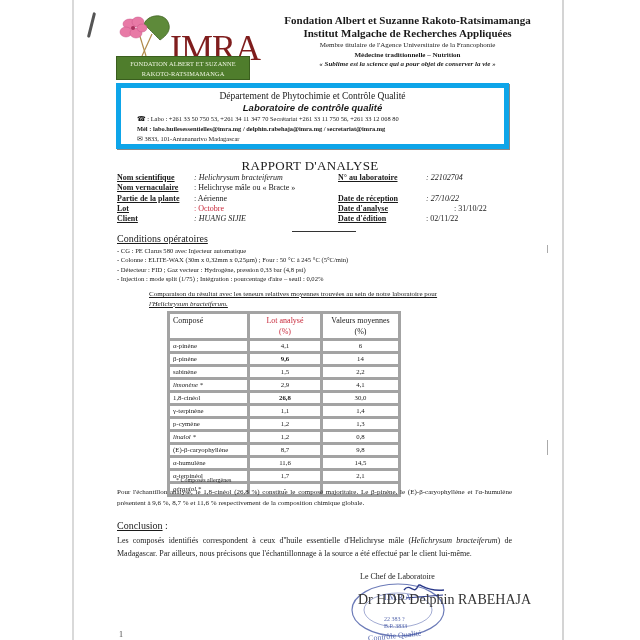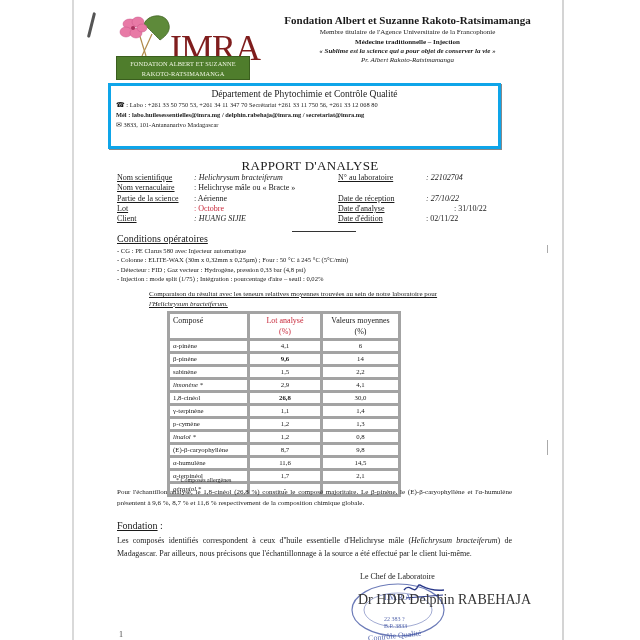--- a/index.html
+++ b/index.html
@@ -20,30 +20,30 @@
 
   
   .org { position: absolute; left: 255px; top: 14px; width: 305px; text-align: center; }
   .org-1 { font-size: 11px; font-weight: bold; line-height: 13px; }
   .org-2 { font-size: 11px; font-weight: bold; line-height: 13px; }
   .org-3 { font-size: 7px; line-height: 10px; }
   .org-4 { font-size: 7px; font-weight: bold; line-height: 10px; }
   .org-5 { font-size: 7px; font-style: italic; font-weight: bold; line-height: 9px; }
   .org-6 { font-size: 7px; font-style: italic; line-height: 9px; }
 
-  .dept-box { position: absolute; left: 108px; top: 83px; width: 393px; height: 66px; border: 3px solid #0ea5e9; box-shadow: 1px 1px 0 #888; padding: 2px 5px; }
+  .dept-box { position: absolute; left: 116px; top: 83px; width: 393px; height: 66px; border: 5px solid #0ea5e9; box-shadow: 1px 1px 0 #888; padding: 2px 16px; }
   .dept-title { text-align: center; font-size: 9.5px; line-height: 12px; }
   .lab-title { text-align: center; font-family: "Liberation Sans", sans-serif; font-style: italic; font-weight: bold; font-size: 9.5px; line-height: 12px; }
   .contact { font-size: 6.4px; line-height: 10px; white-space: nowrap; }
   .contact b { font-weight: bold; }
 
   
   .report-title { position: absolute; left: 110px; top: 158px; width: 400px; text-align: center; font-size: 13px; line-height: 15px; letter-spacing: 0.3px; }
   .meta { position: absolute; font-size: 8px; line-height: 10px; }
-  .meta .lbl { position: absolute; text-decoration: underline; white-space: nowrap; }
+  .meta .lbl { position: absolute; text-decoration: underline; white-space: nowrap; font-weight: bold; }
   .meta .val { position: absolute; white-space: nowrap; }
   .italic { font-style: italic; }
   .red { color: #c8283a; }
   .sep { position: absolute; left: 292px; top: 231px; width: 64px; height: 1px; background: #333; }
 
   .cond-title { position: absolute; left: 117px; top: 233px; font-size: 10px; text-decoration: underline; line-height: 12px; }
   .cond-list { position: absolute; left: 117px; top: 246px; font-size: 6.6px; line-height: 9.4px; white-space: nowrap; }
 
   .compare { position: absolute; left: 117px; top: 289px; width: 392px; font-size: 7px; line-height: 10px; text-align: justify; margin-left: 32px; }
   .compare .u { text-decoration: underline; }
@@ -97,28 +97,29 @@
   </svg>
   <div class="logo-imra">IMRA</div>
   <div class="logo-banner">
     <div>FONDATION ALBERT ET SUZANNE</div>
     <div>RAKOTO-RATSIMAMANGA</div>
   </div>
 </div>
 
 <div class="org">
   <div class="org-1">Fondation Albert et Suzanne Rakoto-Ratsimamanga</div>
+  <div class="org-2">Institut Malgache de Recherches Appliquées</div>
   <div class="org-3">Membre titulaire de l'Agence Universitaire de la Francophonie</div>
-  <div class="org-4">Médecine traditionnelle – Injection</div>
+  <div class="org-4">Médecine traditionnelle – Nutrition</div>
   <div class="org-5">« Sublime est la science qui a pour objet de conserver la vie »</div>
-  <div class="org-6">Pr. Albert Rakoto-Ratsimamanga</div>
 </div>
 
 <div class="dept-box">
   <div class="dept-title">Département de Phytochimie et Contrôle Qualité</div>
+  <div class="lab-title">Laboratoire de contrôle qualité</div>
   <div class="contact">
     <span style="font-size:7px;">☎</span>
     <span>: Labo : +261 33 50 750 53, +261 34 11 347 70  Secrétariat  +261 33 11 750 56, +261 33 12 068 80</span>
   </div>
   <div class="contact">
     <b>Mél :</b>
     <b>labo.huilesessentielles@imra.mg / delphin.rabehaja@imra.mg / secretariat@imra.mg</b>
   </div>
   <div class="contact">
     <span style="font-size:7px;">✉</span>
@@ -126,21 +127,21 @@
   </div>
 </div>
 
 <div class="report-title">RAPPORT D'ANALYSE</div>
 
 <div class="meta" style="left:117px;top:173px;">
   <span class="lbl" style="top:0;left:0;">Nom scientifique</span>
   <span class="val italic" style="top:0;left:77px;">: Helichrysum bracteiferum</span>
   <span class="lbl" style="top:10px;left:0;">Nom vernaculaire</span>
   <span class="val" style="top:10px;left:77px;">: Helichryse mâle ou « Bracte »</span>
-  <span class="lbl" style="top:21px;left:0;">Partie de la science</span>
+  <span class="lbl" style="top:21px;left:0;">Partie de la plante</span>
   <span class="val" style="top:21px;left:77px;">: Aérienne</span>
   <span class="lbl" style="top:31px;left:0;">Lot</span>
   <span class="val red" style="top:31px;left:77px;">: Octobre</span>
   <span class="lbl" style="top:41px;left:0;">Client</span>
   <span class="val italic" style="top:41px;left:77px;">: HUANG SIJIE</span>
 </div>
 
 <div class="meta" style="left:338px;top:173px;">
   <span class="lbl" style="top:0;left:0;">N° au laboratoire</span>
   <span class="val italic" style="top:0;left:88px;">: 22102704</span>
@@ -242,21 +243,21 @@
         <td class="c2">-</td>
         <td class="c3"></td>
       </tr>
   </tbody>
 </table>
 <div class="footnote">* Composés allergènes</div>
 
 <div class="para">Pour l'échantillon analysé, le 1,8-cinéol (26,8 %) constitue le composé majoritaire. Le β-pinène, le (E)-β-caryophyllène et l'α-humulène présentent à 9,6 %, 8,7 % et 11,6 % respectivement de la composition chimique globale.</div>
 
 <div class="concl-title">
-  <span class="u">Fondation</span><span> :</span>
+  <span class="u">Conclusion</span><span> :</span>
 </div>
 <div class="concl">
   <span>Les composés identifiés correspondent à ceux d''huile essentielle d'Helichryse mâle (</span><span class="italic">Helichrysum bracteiferum</span><span>) de Madagascar. Par ailleurs, nous précisons que l'échantillonnage à la source a été effectué par le client lui-même.</span>
 </div>
 
 <div class="sig-title">Le Chef de Laboratoire</div>
 <svg class="stamp" width="110" height="62" viewBox="0 0 110 62">
   <ellipse cx="50" cy="32" rx="46" ry="26" fill="none" stroke="#3b4fa0" stroke-width="1.2" opacity="0.75"></ellipse>
   <ellipse cx="50" cy="32" rx="34" ry="17" fill="none" stroke="#3b4fa0" stroke-width="0.8" opacity="0.6"></ellipse>
   <text x="36" y="22" font-size="8" fill="#3b4fa0" font-family="Liberation Serif, serif" opacity="0.85">I.M.R.A.</text>

